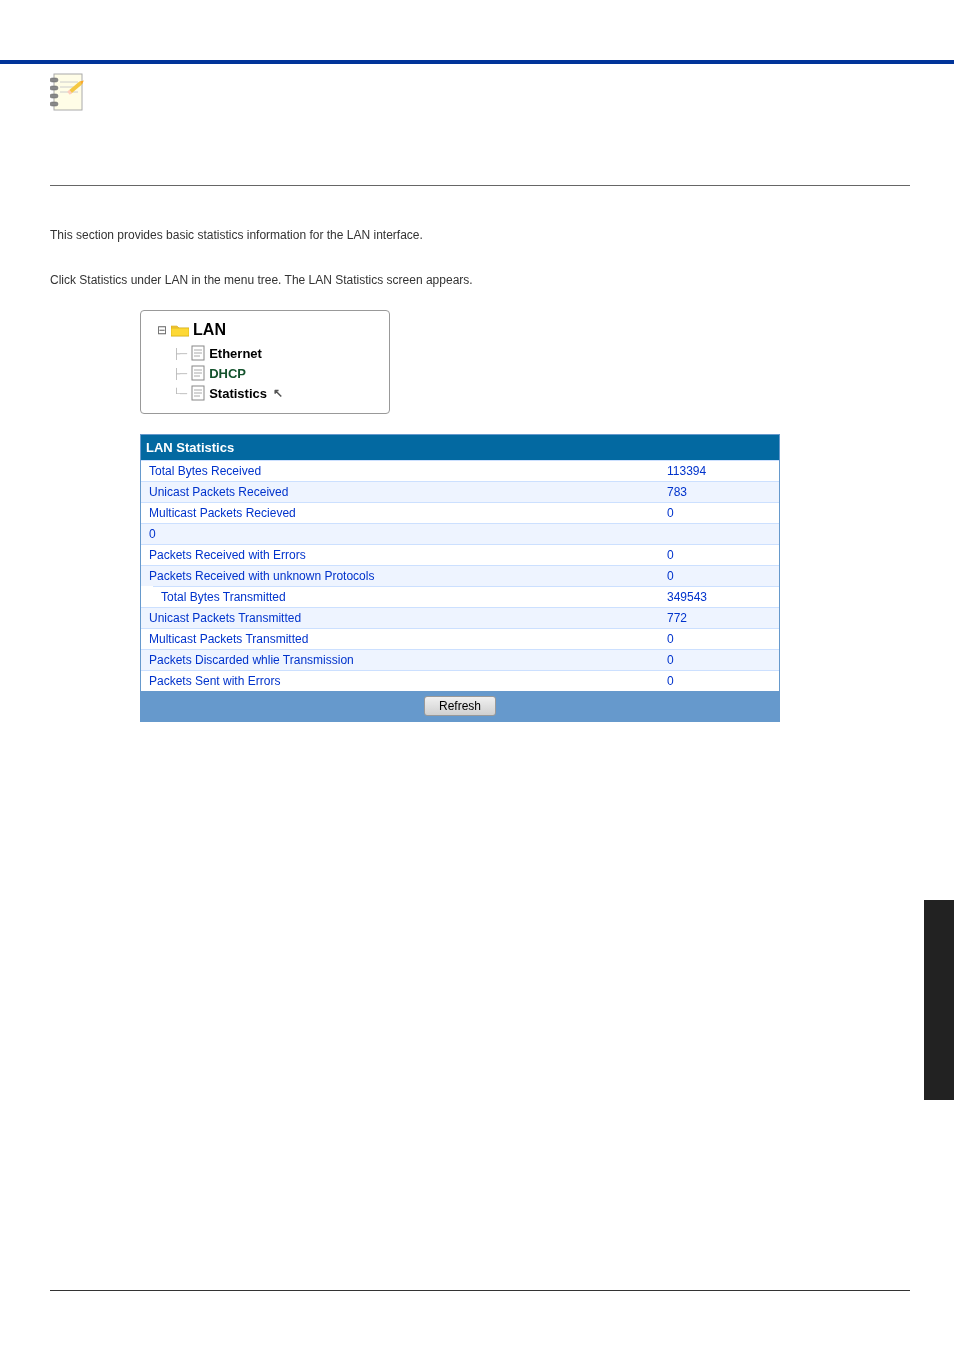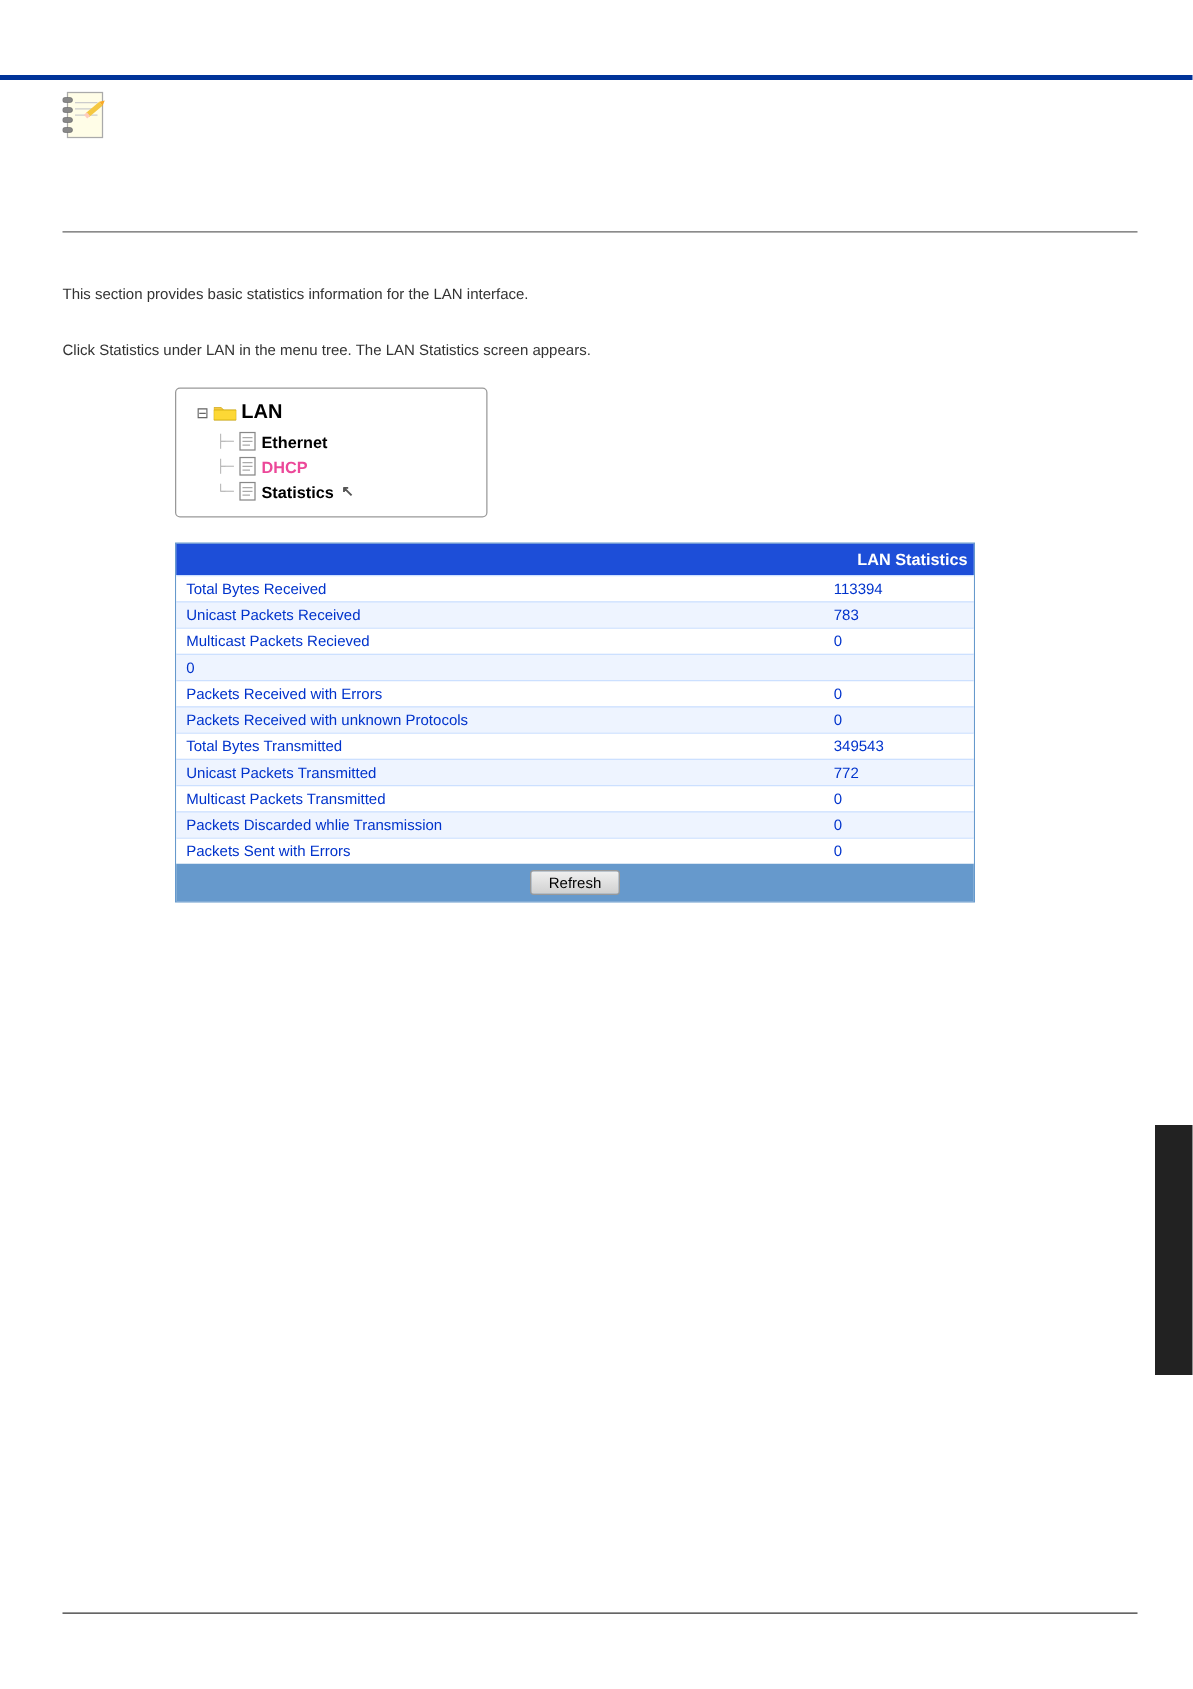--- a/index.html
+++ b/index.html
@@ -113,25 +113,25 @@
     }
 
     
     .stats-table-wrapper {
       width: 640px;
       margin: 0 0 20px 90px;
       border: 1px solid #6699cc;
     }
 
     .stats-header {
-      background: #1d4ed8;
+      background: #0369a1;
       color: #fff;
       font-weight: bold;
       font-size: 13px;
-      text-align: right;
+      text-align: left;
       padding: 5px;
     }
 
     .stats-row {
       display: flex;
       border-top: 1px solid #cce0ff;
     }
 
     .stats-row:nth-child(odd) {
       background: #fff;
@@ -259,21 +259,21 @@
         </div>
 
         <div class="tree-item">
           <span style="font-size:10px; color:#aaa; margin-left:-8px;">├─</span>
           <svg class="page-svg" viewBox="0 0 14 16" xmlns="http://www.w3.org/2000/svg">
             <rect x="1" y="1" width="12" height="14" fill="#fff" stroke="#888" stroke-width="1"></rect>
             <line x1="3" y1="5" x2="11" y2="5" stroke="#aaa" stroke-width="1"></line>
             <line x1="3" y1="8" x2="11" y2="8" stroke="#aaa" stroke-width="1"></line>
             <line x1="3" y1="11" x2="9" y2="11" stroke="#aaa" stroke-width="1"></line>
           </svg>
-          <span style="color:#ec4899;">DHCP</span>
+          <span style="color:#14532d;">DHCP</span>
         </div>
 
         <div class="tree-item">
           <span style="font-size:10px; color:#aaa; margin-left:-8px;">└─</span>
           <svg class="page-svg" viewBox="0 0 14 16" xmlns="http://www.w3.org/2000/svg">
             <rect x="1" y="1" width="12" height="14" fill="#fff" stroke="#888" stroke-width="1"></rect>
             <line x1="3" y1="5" x2="11" y2="5" stroke="#aaa" stroke-width="1"></line>
             <line x1="3" y1="8" x2="11" y2="8" stroke="#aaa" stroke-width="1"></line>
             <line x1="3" y1="11" x2="9" y2="11" stroke="#aaa" stroke-width="1"></line>
           </svg>
@@ -303,21 +303,21 @@
             <div class="stats-value">0</div>
           </div>
           <div class="stats-row" style="background: rgb(255, 255, 255);">
             <div class="stats-label">Packets Received with Errors</div>
             <div class="stats-value">0</div>
           </div>
           <div class="stats-row" style="background: rgb(238, 244, 255);">
             <div class="stats-label">Packets Received with unknown Protocols</div>
             <div class="stats-value">0</div>
           </div>
-          <div class="stats-row" style="background: rgb(255, 255, 255);">
+          <div class="stats-row" style="background: rgb(255, 255, 255); margin-left: 12px;">
             <div class="stats-label">Total Bytes Transmitted</div>
             <div class="stats-value">349543</div>
           </div>
           <div class="stats-row" style="background: rgb(238, 244, 255);">
             <div class="stats-label">Unicast Packets Transmitted</div>
             <div class="stats-value">772</div>
           </div>
           <div class="stats-row" style="background: rgb(255, 255, 255);">
             <div class="stats-label">Multicast Packets Transmitted</div>
             <div class="stats-value">0</div>

